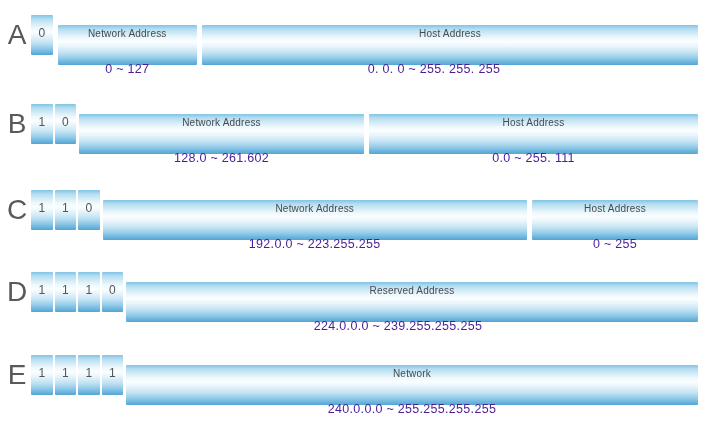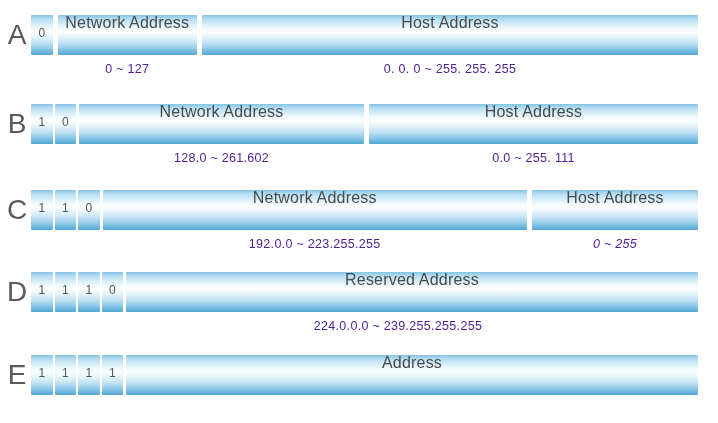--- a/index.html
+++ b/index.html
@@ -29,78 +29,80 @@
       #8fc9e8 84%,
       #64b0da 95%,
       #51a4d4 100%);
   }
   .bit{
     display:flex;align-items:center;justify-content:center;
     font-size:12px;color:#545557;padding-bottom:5px;box-sizing:border-box;
   }
   .seg{
     display:flex;align-items:center;justify-content:center;
-    font-size:16px;color:#494a4c;letter-spacing:0.2px;
+    font-size:10px;color:#494a4c;letter-spacing:0.2px;
     padding-bottom:24px;box-sizing:border-box;
     white-space:nowrap;
+    margin-top:10px;
   }
   .range{
     position:absolute;top:47px;height:15px;
     display:flex;align-items:flex-start;justify-content:center;
     font-size:12.5px;color:#4c1d95;letter-spacing:0.3px;
     white-space:nowrap;
   }
 </style>
 </head>
 <body>
 
 <div class="canvas">
 
   <div class="row" style="top:15px;">
     <div class="class-letter">A</div>
     <div class="box bit" style="left:31px;width:21.5px;">0</div>
     <div class="box seg" style="left:57.5px;width:139.5px;">Network Address</div>
     <div class="box seg" style="left:202px;width:496px;">Host Address</div>
     <div class="range" style="left:57.5px;width:139.5px;">0 ~ 127</div>
-    <div class="range" style="left:202px;width:496px;">0. 0. 0 ~ 255. 255. 255</div>
+    <div class="range" style="left:186px;width:496px;">0. 0. 0 ~ 255. 255. 255</div>
   </div>
 
   <div class="row" style="top:104px;">
     <div class="class-letter">B</div>
     <div class="box bit" style="left:31px;width:21.5px;">1</div>
     <div class="box bit" style="left:54.5px;width:21.5px;">0</div>
     <div class="box seg" style="left:79px;width:285px;">Network Address</div>
     <div class="box seg" style="left:369px;width:329px;">Host Address</div>
     <div class="range" style="left:79px;width:285px;">128.0 ~ 261.602</div>
     <div class="range" style="left:369px;width:329px;">0.0 ~ 255. 111</div>
   </div>
 
   <div class="row" style="top:190px;">
     <div class="class-letter">C</div>
     <div class="box bit" style="left:31px;width:21.5px;">1</div>
     <div class="box bit" style="left:54.5px;width:21.5px;">1</div>
     <div class="box bit" style="left:78px;width:21.5px;">0</div>
     <div class="box seg" style="left:102.5px;width:424.5px;">Network Address</div>
     <div class="box seg" style="left:532px;width:166px;">Host Address</div>
     <div class="range" style="left:102.5px;width:424.5px;">192.0.0 ~ 223.255.255</div>
-    <div class="range" style="left:532px;width:166px;font-style:italic;">0 ~ 255</div>
+    <div class="range" style="left:532px;width:166px;">0 ~ 255</div>
   </div>
 
   <div class="row" style="top:272px;">
     <div class="class-letter">D</div>
     <div class="box bit" style="left:31px;width:21.5px;">1</div>
     <div class="box bit" style="left:54.5px;width:21.5px;">1</div>
     <div class="box bit" style="left:78px;width:21.5px;">1</div>
     <div class="box bit" style="left:101.5px;width:21.5px;">0</div>
     <div class="box seg" style="left:126px;width:572px;">Reserved Address</div>
     <div class="range" style="left:112px;width:572px;">224.0.0.0 ~ 239.255.255.255</div>
   </div>
 
   <div class="row" style="top:355px;">
     <div class="class-letter">E</div>
     <div class="box bit" style="left:31px;width:21.5px;">1</div>
     <div class="box bit" style="left:54.5px;width:21.5px;">1</div>
     <div class="box bit" style="left:78px;width:21.5px;">1</div>
     <div class="box bit" style="left:101.5px;width:21.5px;">1</div>
-    <div class="box seg" style="left:126px;width:572px;">Address</div>
+    <div class="box seg" style="left:126px;width:572px;">Network</div>
+    <div class="range" style="left:126px;width:572px;">240.0.0.0 ~ 255.255.255.255</div>
   </div>
 
 </div>
 
 </body></html>

